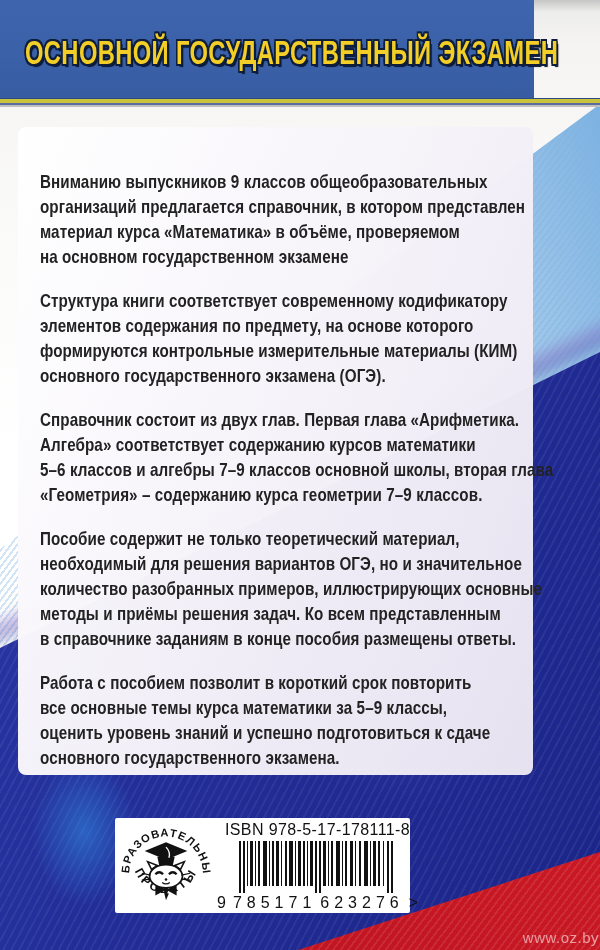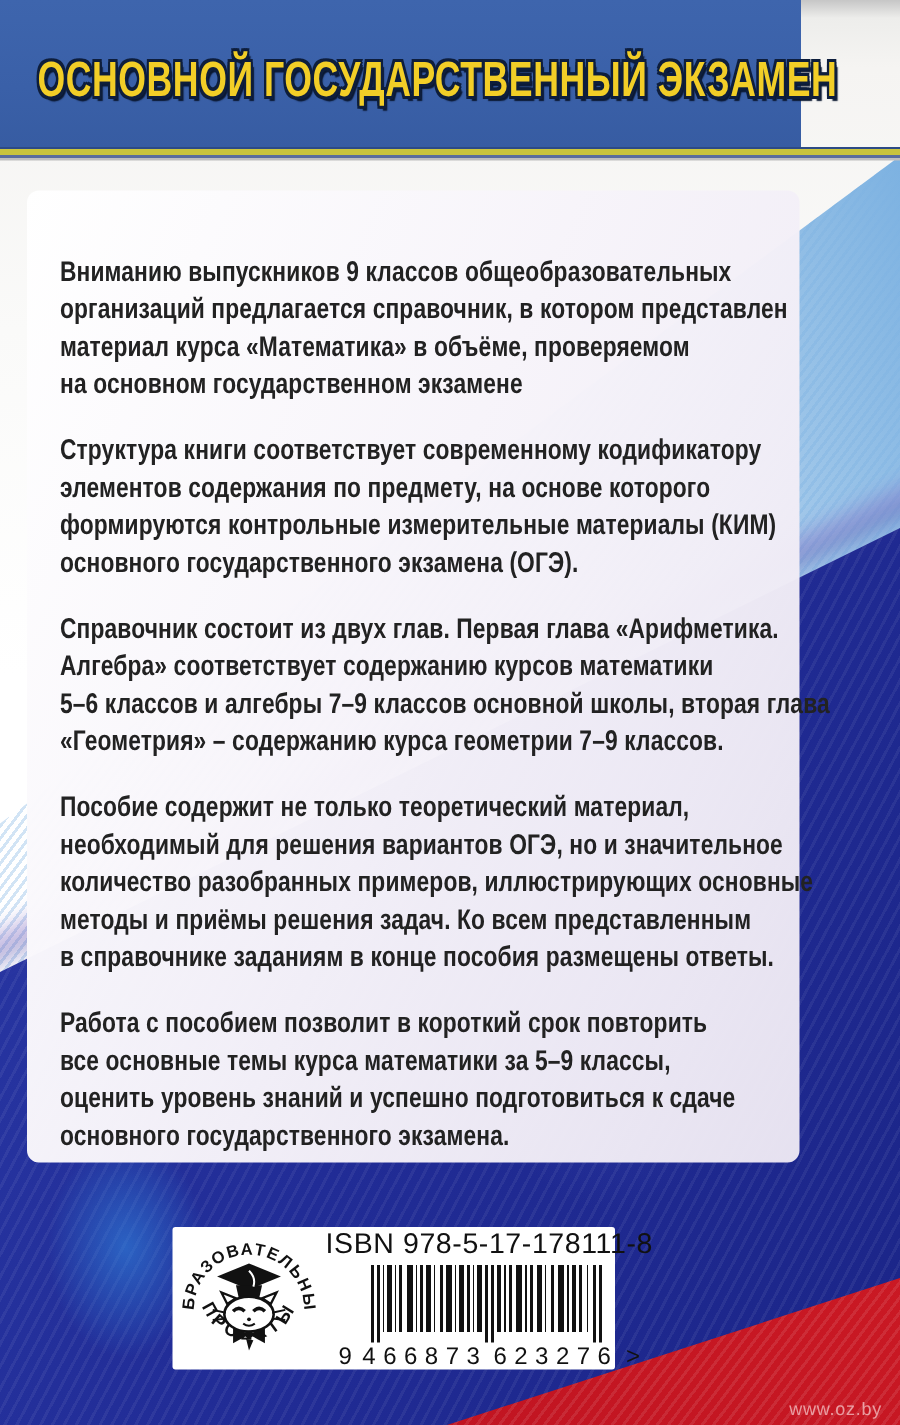--- a/index.html
+++ b/index.html
@@ -72,29 +72,29 @@
   .para{margin:0 0 19px 0;}
   .line{white-space:nowrap;}
   
   .barcode-box{
     position:absolute;left:115px;top:818px;width:295px;height:95px;z-index:4;
     background:#fff;border-radius:2px;display:flex;align-items:center;gap:6px;
     padding:3px 6px;box-sizing:border-box;
   }
   .logo-wrap{flex:0 0 auto;width:90px;height:89px;}
   .ean-wrap{flex:1 1 auto;display:flex;flex-direction:column;align-items:center;color:#111;}
-  .isbn-line{font-size:19px;letter-spacing:0.4px;white-space:nowrap;margin:1px 0 2px 0;}
+  .isbn-line{font-size:16px;letter-spacing:0.4px;white-space:nowrap;margin:1px 0 2px 0;}
   .ean-digits{font-size:16px;white-space:nowrap;display:flex;align-items:flex-end;margin-top:1px;}
   .ean-digits .lead{margin-right:7px;}
   .ean-digits .grp{letter-spacing:5px;margin-right:4px;}
   .ean-digits .end{margin-left:1px;}
   
   .oz{
-    position:absolute;right:12px;bottom:4px;z-index:6;
-    font-size:12px;color:rgba(255,240,240,0.6);letter-spacing:0.5px;
+    position:absolute;right:1px;bottom:4px;z-index:6;
+    font-size:15px;color:rgba(255,240,240,0.6);letter-spacing:0.5px;
   }
 </style>
 </head>
 <body>
 
 <div class="cover">
 
   <div class="band-lightblue"></div>
   <div class="band-blue"></div>
   <div class="band-edge"></div>
@@ -215,21 +215,21 @@
           <rect x="131" y="0" width="1" height="45"></rect>
             <rect x="134" y="0" width="3" height="45"></rect>
           <rect x="139" y="0" width="2" height="45"></rect>
             <rect x="144" y="0" width="1" height="45"></rect>
           <rect x="148" y="0" width="2" height="52"></rect>
             <rect x="152" y="0" width="2" height="52"></rect>
         </g>
       </svg>
       <div class="ean-digits">
         <span class="lead">9</span>
-        <span class="grp">466873</span>
+        <span class="grp">785171</span>
         <span class="grp">623276</span>
         <span class="end">&gt;</span>
       </div>
     </div>
   </div>
 
   <div class="oz">www.oz.by</div>
 
 </div>
 

